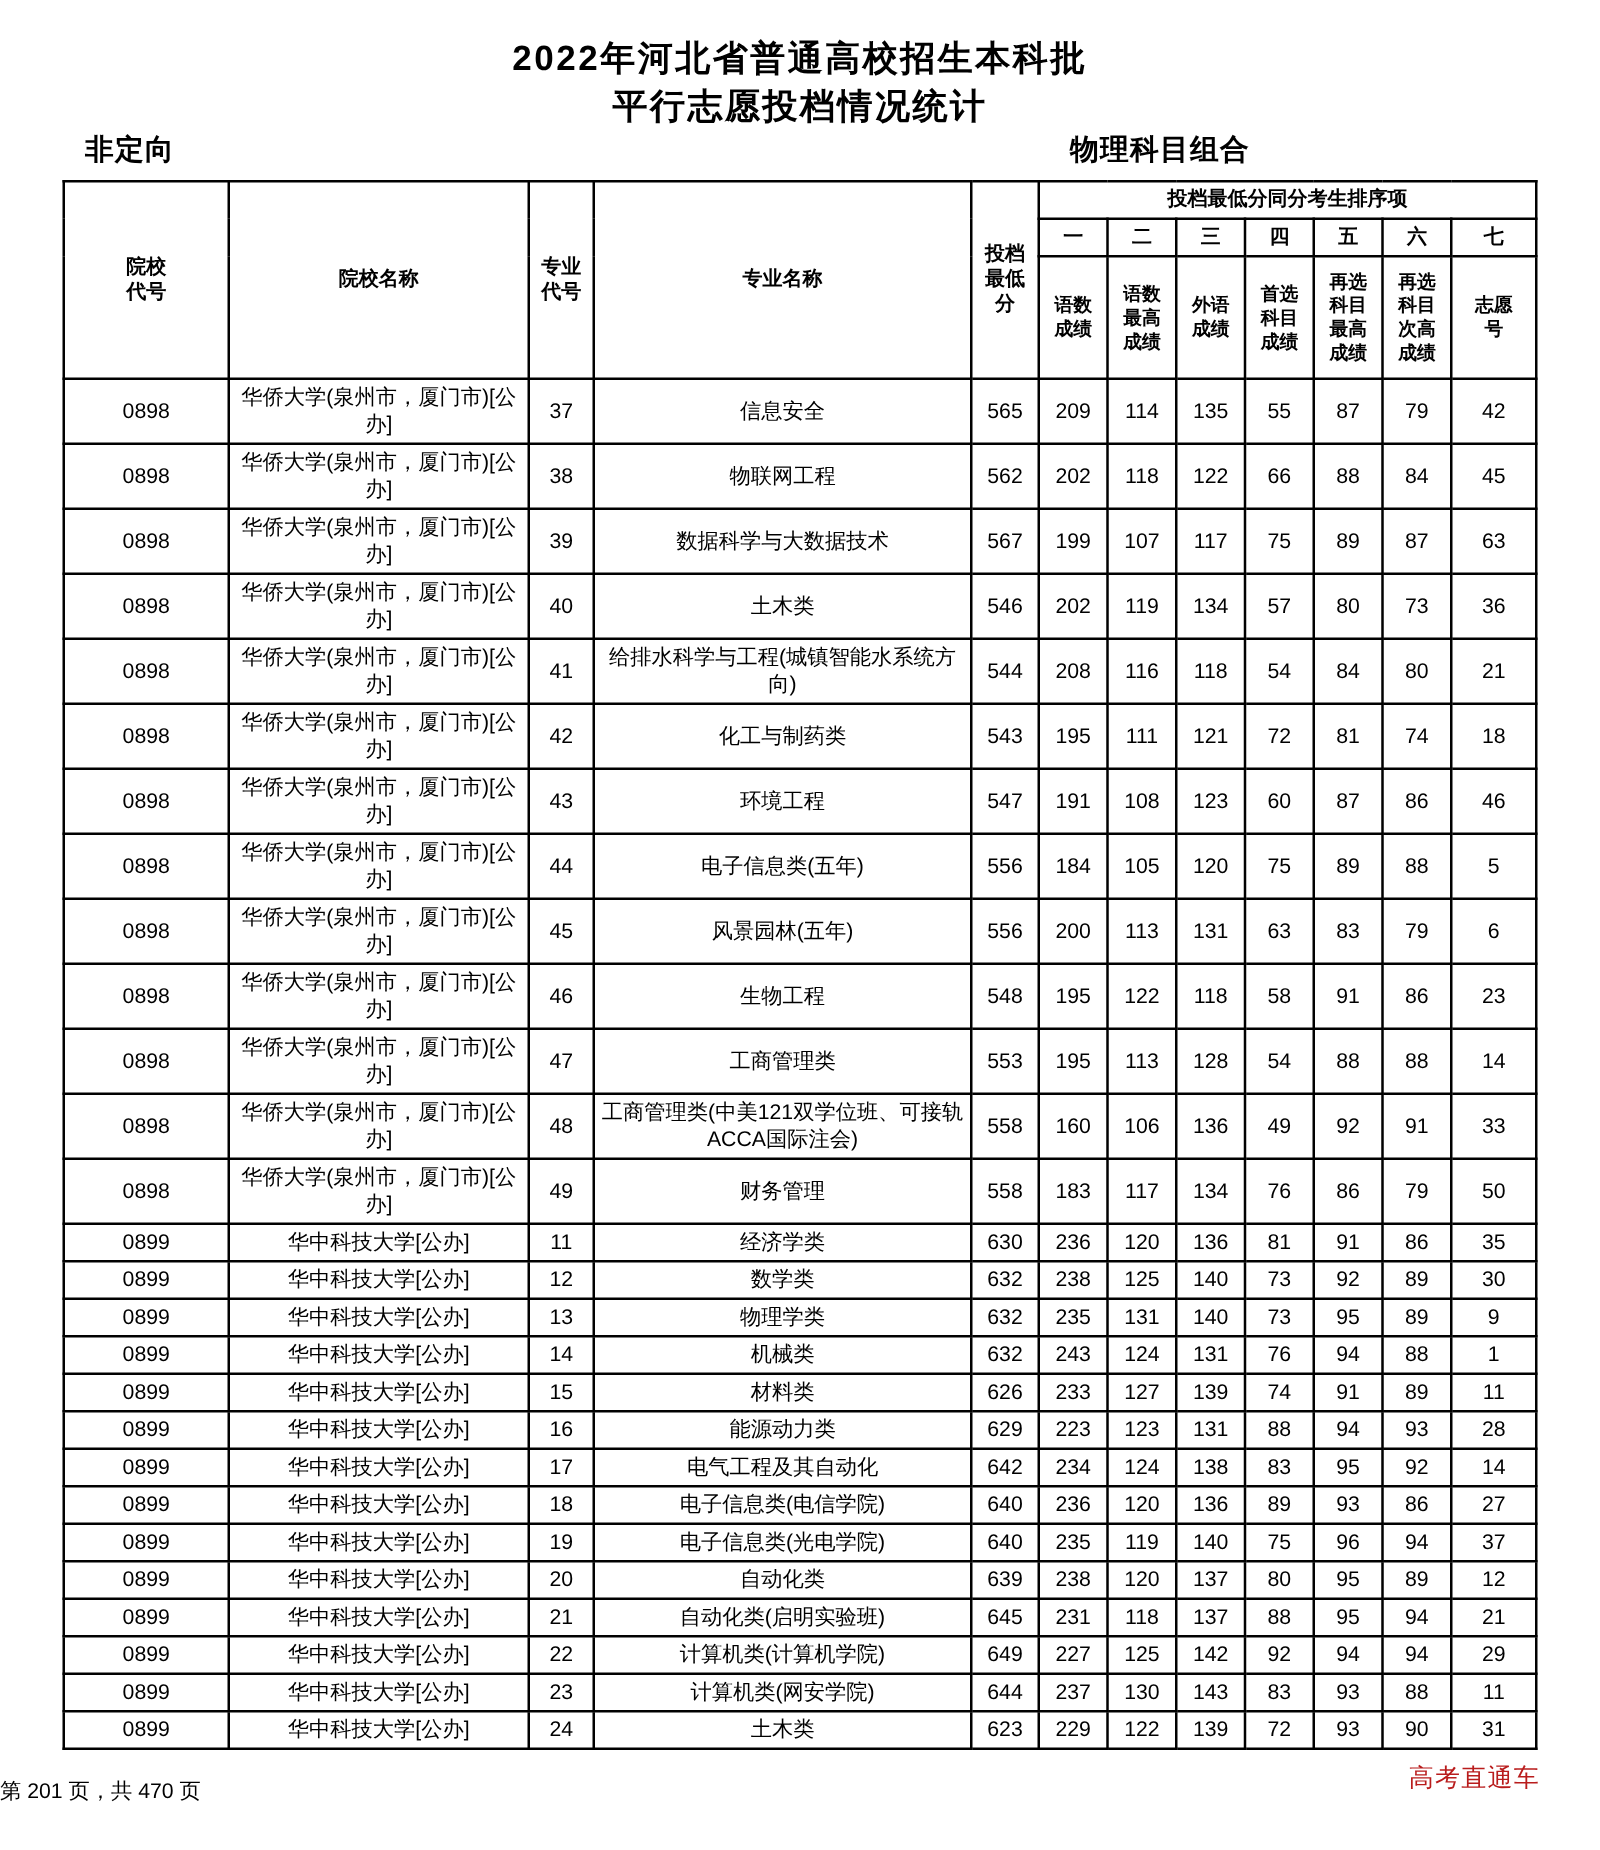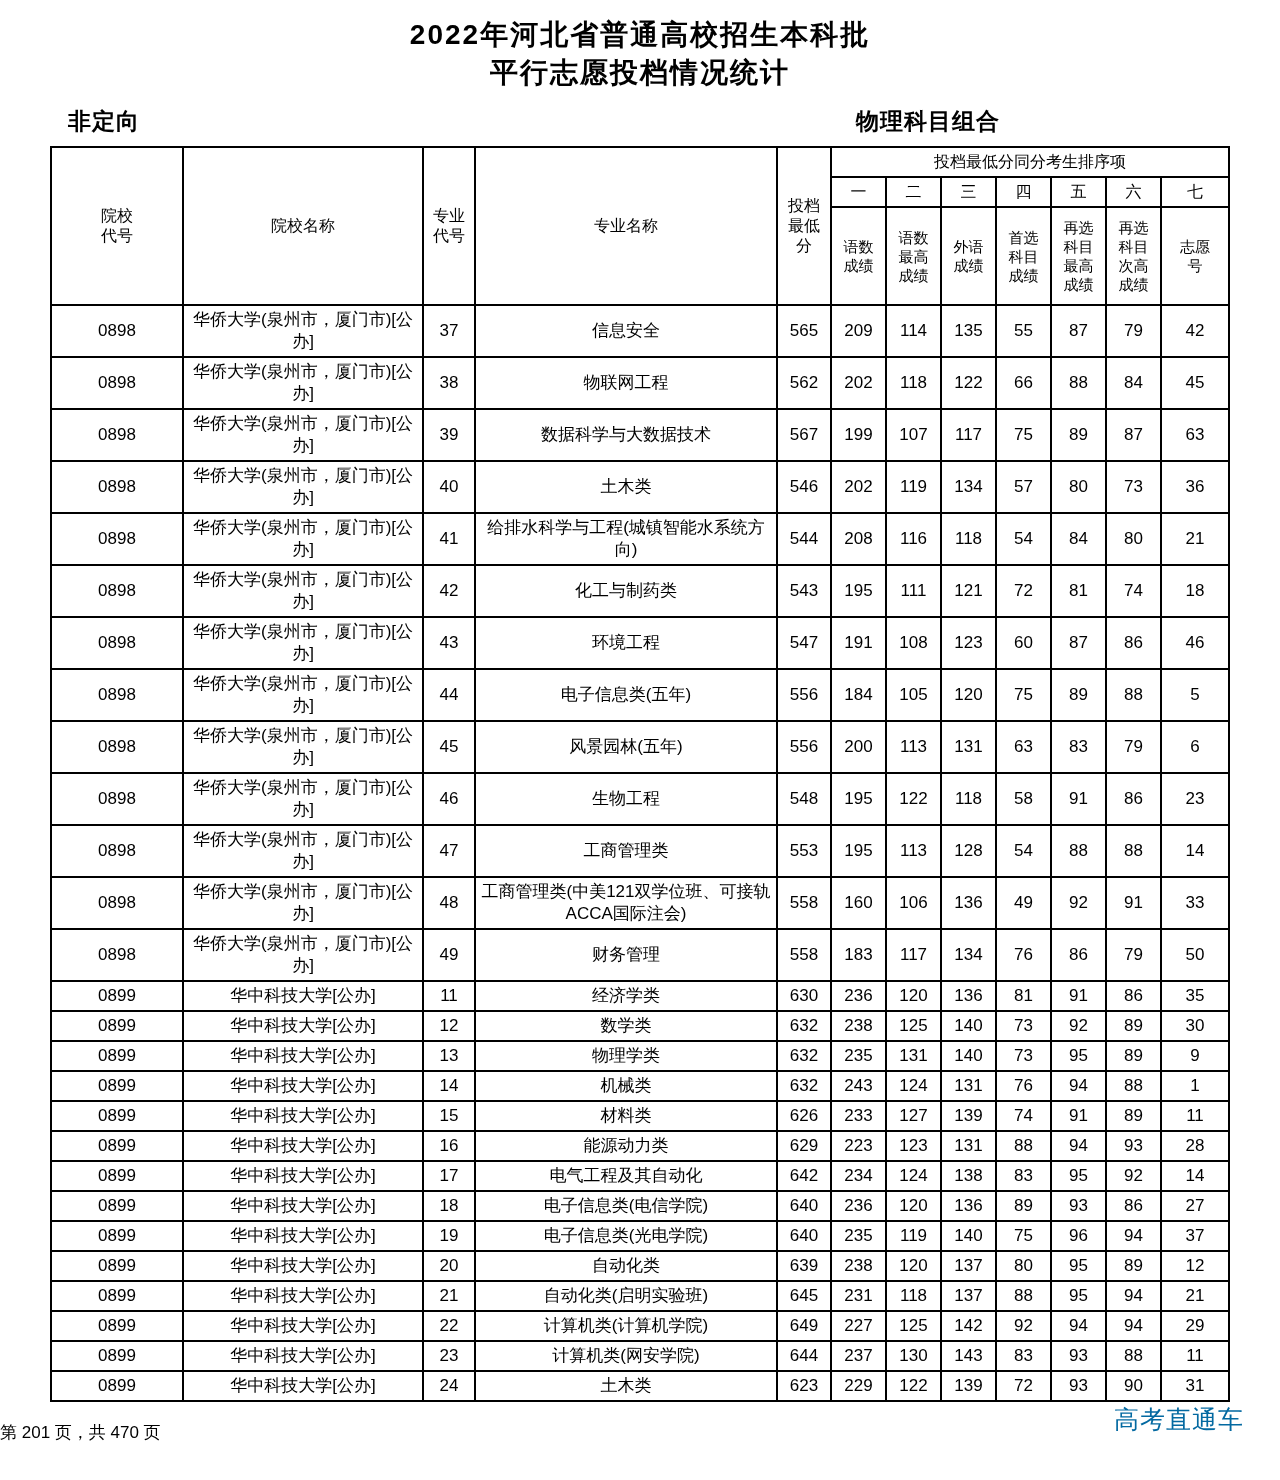--- a/index.html
+++ b/index.html
@@ -4,32 +4,32 @@
 <style>
   * { box-sizing: border-box; margin: 0; padding: 0; }
   html, body {
     width: 1280px; height: 1480px;
     background: #ffffff;
     color: #000;
     font-family: "Liberation Sans", "DejaVu Sans", sans-serif;
     position: relative;
     overflow: hidden;
   }
-  .titles { text-align: center; padding-top: 16px; }
+  .titles { text-align: center; padding-top: 28px; }
   .title-line {
     font-size: 28px;
     font-weight: bold;
     line-height: 38px;
     letter-spacing: 2px;
   }
   .labels-row {
     position: relative;
     width: 1280px;
     height: 32px;
-    margin-top: 14px;
+    margin-top: 0;
     margin-bottom: 8px;
   }
   .left-label {
     position: absolute; left: 68px; top: 0;
     font-size: 23px; font-weight: bold; letter-spacing: 1px;
   }
   .right-label {
     position: absolute; left: 856px; top: 0;
     font-size: 23px; font-weight: bold; letter-spacing: 1px;
   }
@@ -38,21 +38,21 @@
     table-layout: fixed;
     width: 1178px;
     margin-left: 50px;
   }
   .stat-table th, .stat-table td {
     border: 2px solid #000;
     text-align: center;
     vertical-align: middle;
   }
   .stat-table th {
-    font-weight: normal;
+    font-weight: bold;
     white-space: pre-line;
     font-size: 16px;
     line-height: 20px;
     padding: 2px 1px;
   }
   tr.group-row th.group-th { height: 30px; font-size: 16px; }
   tr.num-row th { height: 30px; font-size: 16px; }
   tr.label-row th { height: 98px; font-size: 15px; line-height: 19px; }
   .stat-table td {
     font-size: 17px;
@@ -61,23 +61,23 @@
     word-break: break-all;
   }
   .footer-center {
     position: absolute;
     bottom: 36px; left: 0;
     width: 1280px;
     font-size: 17px;
   }
   .watermark {
     position: absolute;
-    right: 36px; bottom: 44px;
-    font-size: 25px;
-    color: #0369a1;
+    right: 48px; bottom: 44px;
+    font-size: 20px;
+    color: #b91c1c;
     letter-spacing: 1px;
   }
 </style>
 </head>
 <body>
 
 <div class="titles">
   <div class="title-line">2022年河北省普通高校招生本科批</div>
   <div class="title-line">平行志愿投档情况统计</div>
 </div>

